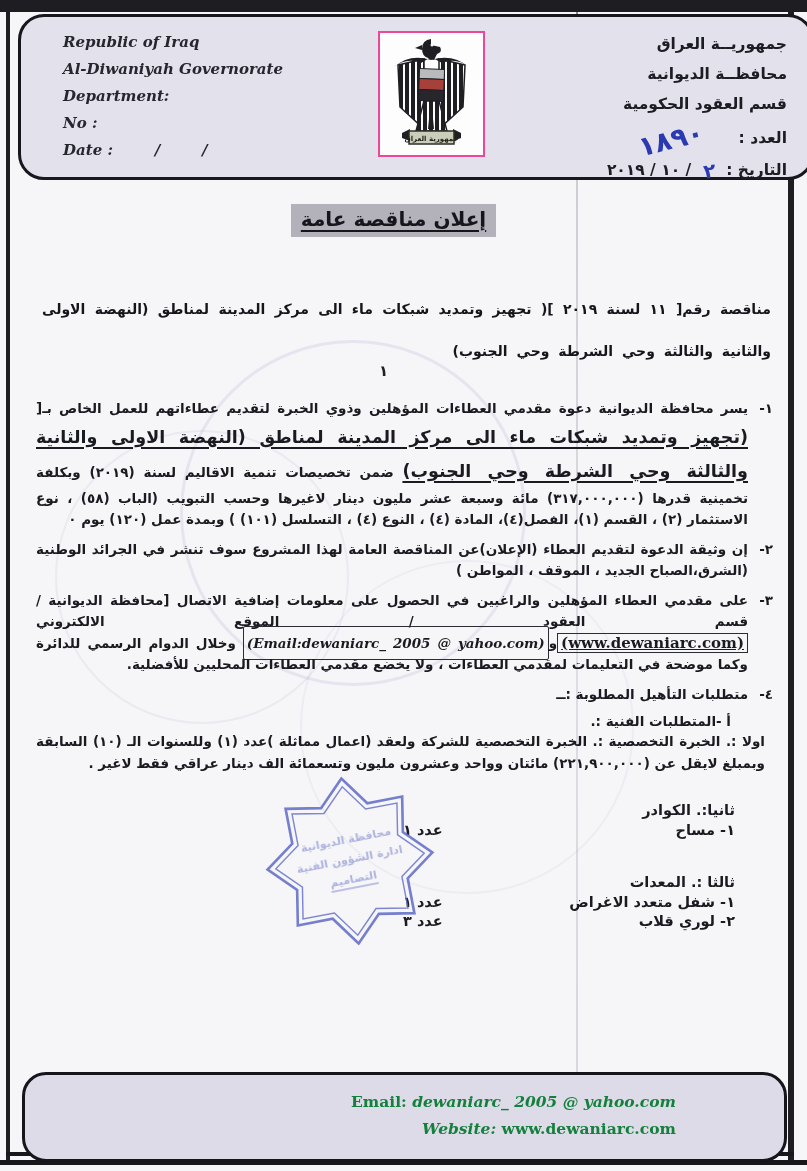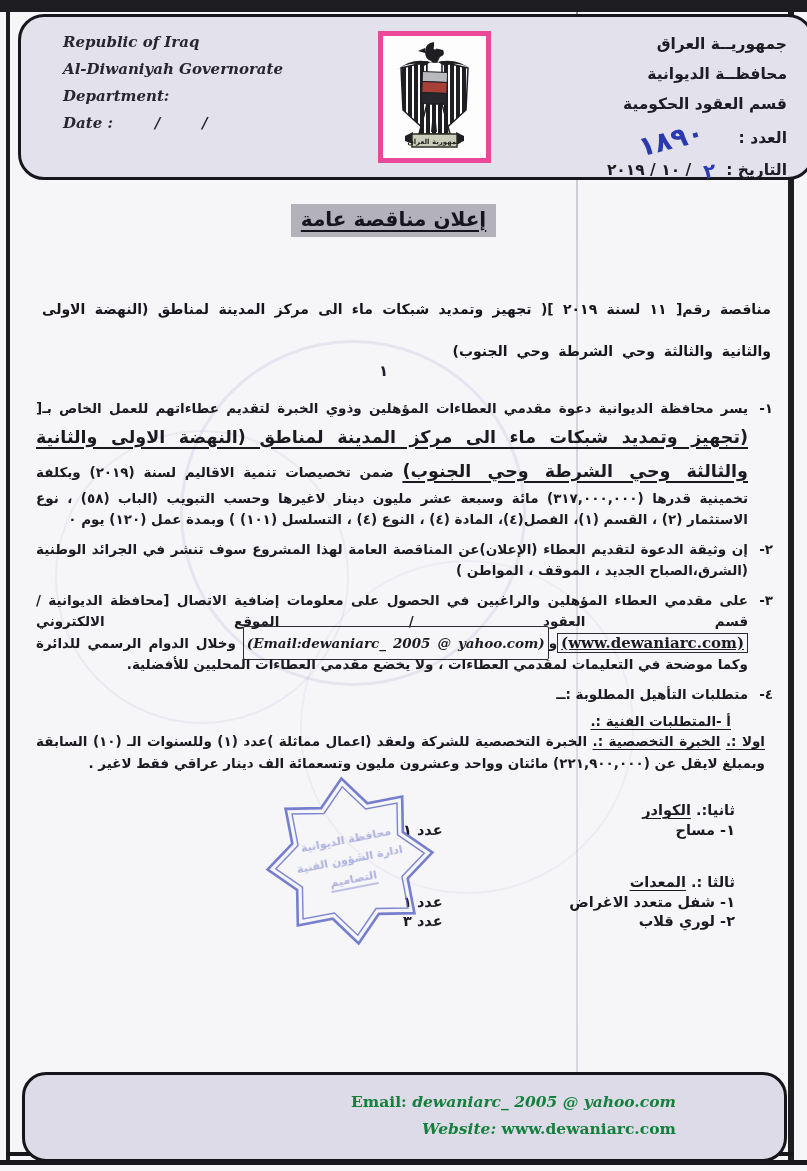--- a/index.html
+++ b/index.html
@@ -18,21 +18,21 @@
   .wm2{left:55px;top:430px;width:290px;height:290px;border:2px solid rgba(140,140,185,.10);}
   .wm3{left:300px;top:560px;width:330px;height:330px;border:2px solid rgba(140,140,185,.08);}
 
   
   .header-box{position:absolute;left:18px;top:14px;width:770px;height:160px;background:#e3e1eb;
               border:3px solid #17171d;border-radius:26px;padding-left:20px;}
   .eng-block{position:absolute;left:42px;top:16px;font-family:"DejaVu Serif",serif;font-style:italic;
              font-size:15px;color:#26262e;font-weight:700;}
   .eng-line{white-space:pre;margin-bottom:9px;}
   .emblem-box{position:absolute;left:357px;top:14px;width:103px;height:122px;background:#fdfdfe;
-              border:5px solid #ec4899;}
+              border:2px solid #ec4899;}
   .ar-block{position:absolute;right:24px;top:12px;direction:rtl;text-align:right;font-weight:700;
             font-size:15.5px;line-height:30px;color:#1c1c23;}
   .ar-line{white-space:nowrap;}
   .ink{color:#2b3ab0;font-family:"DejaVu Sans",sans-serif;}
   .ink-number{display:inline-block;font-size:27px;font-weight:700;letter-spacing:5px;
               transform:rotate(-14deg) translate(-8px,4px);margin:0 22px 0 0;}
   .ink-day{display:inline-block;font-size:20px;font-weight:700;transform:rotate(-8deg) translate(0,3px);margin:0 6px;}
 
   
   .title-wrap{position:absolute;left:0;right:20px;top:204px;text-align:center;}
@@ -48,21 +48,21 @@
   
   .body-list{position:absolute;left:36px;top:398px;width:737px;direction:rtl;}
   .item{display:flex;gap:5px;font-size:13.5px;font-weight:700;line-height:21.5px;text-align:justify;margin-bottom:8px;}
   .item .num{flex:0 0 20px;}
   .item .body{flex:1;}
   .seg-big{font-size:17.5px;line-height:34px;text-decoration:underline;text-underline-offset:4px;
            text-decoration-thickness:2px;word-spacing:6px;}
   .url{direction:ltr;unicode-bidi:isolate;font-family:"DejaVu Serif",serif;font-weight:700;white-space:nowrap;}
   .url-email{font-style:italic;font-size:13.5px;border:1.5px solid #2b2b33;padding:8px 3px;border-radius:2px;}
   .url-www{font-size:15px;text-decoration:underline;border:1.5px solid #2b2b33;padding:0 3px;}
-  .u{text-decoration:underline;text-underline-offset:3px;}
+  .u{text-underline-offset:3px;}
   .sub-a{margin:0 42px 2px 0;font-size:13.5px;font-weight:700;}
   .first-para{margin:2px 8px 0 0;font-size:13.5px;font-weight:700;line-height:21.5px;text-align:justify;}
   .sec-block{margin:28px 38px 0 0;width:332px;font-size:14.5px;font-weight:700;}
   .sec-block.second{margin-top:36px;}
   .sec-heading{margin-bottom:4px;}
   .sec-row{display:flex;justify-content:space-between;margin-top:3px;}
 
   
   .stamp{position:absolute;left:254px;top:776px;width:192px;height:170px;transform:rotate(-6deg);}
   .stamp svg{position:absolute;inset:0;}
@@ -93,20 +93,21 @@
   <div class="fold"></div>
   <div class="wm wm1"></div>
   <div class="wm wm2"></div>
   <div class="wm wm3"></div>
 
   <div class="header-box">
     <div class="eng-block">
       <div class="eng-line">Republic of Iraq</div>
       <div class="eng-line">Al-Diwaniyah Governorate</div>
       <div class="eng-line">Department:</div>
+      <div class="eng-line">No :</div>
       <div class="eng-line">Date :        /        /</div>
     </div>
 
     <div class="emblem-box">
       <svg viewBox="0 0 103 122" width="103" height="122">
         <rect x="0" y="0" width="103" height="122" fill="#fdfdfe"></rect>
 
         <defs>
           <pattern id="feathers" width="6" height="8" patternUnits="userSpaceOnUse">
             <rect width="6" height="8" fill="#fdfdfe"></rect>

